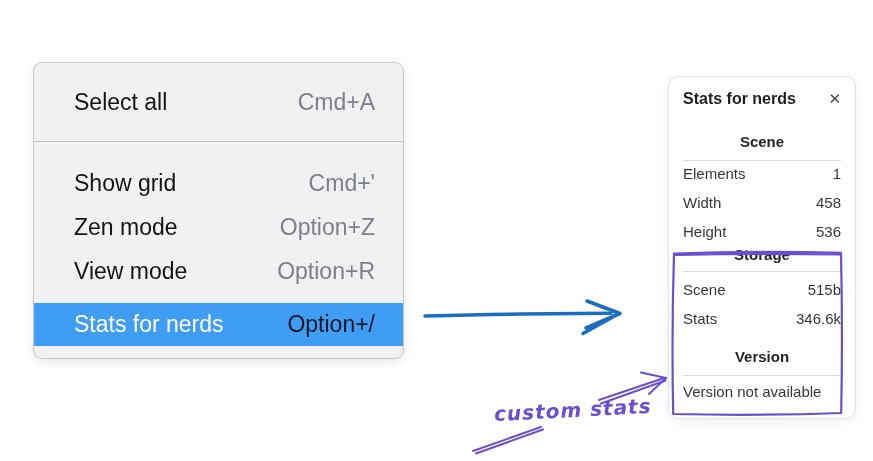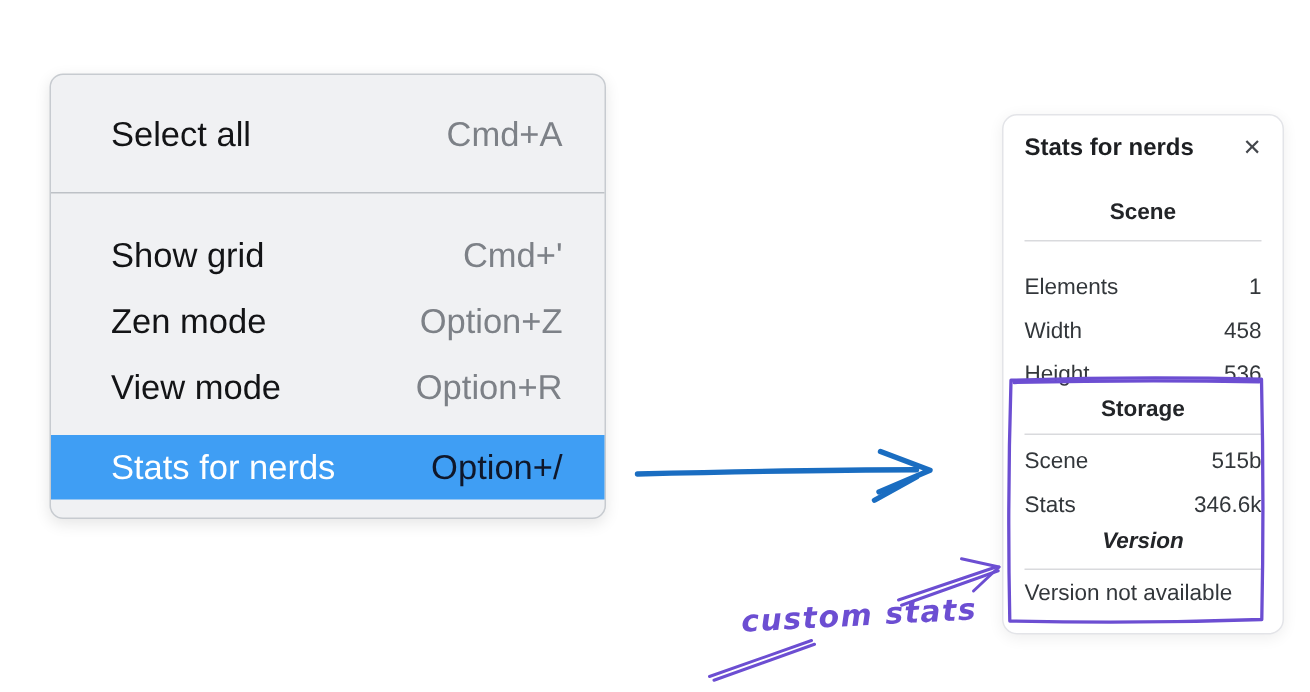--- a/index.html
+++ b/index.html
@@ -9,21 +9,21 @@
     width: 873px;
     height: 461px;
     background: #ffffff;
     overflow: hidden;
     font-family: "Liberation Sans", sans-serif;
   }
 
   
   .menu {
     position: absolute;
-    left: 33px; top: 49px;
+    left: 33px; top: 62px;
     width: 371px; height: 297px;
     background: #f0f1f3;
     border: 1px solid #c7cbd0;
     border-radius: 9px;
     box-shadow: 0 3px 10px rgba(0,0,0,0.10);
     font-size: 23px;
     color: #131416;
   }
   .menu-item {
     position: absolute;
@@ -92,34 +92,34 @@
   }
   .sec-h {
     text-align: center;
     font-weight: bold;
     font-size: 15px;
     color: #232528;
     line-height: 20px;
   }
   .sec-h.scene   { margin-top: 22px; }
   .sec-h.storage { margin-top: 3px; text-align: center; }
-  .sec-h.version { margin-top: 4px; font-style: italic; }
+  .sec-h.version { margin-top: 18px; }
   .sep {
     height: 1px;
     background: #d9dadd;
     margin-top: 8px;
   }
   .sep.tight { margin-top: 6px; }
   .stat-row {
     display: flex;
     justify-content: space-between;
     line-height: 21px;
     margin-top: 8px;
   }
-  .stat-row.first { margin-top: 20px; align-items: center; }
+  .stat-row.first { margin-top: 2px; align-items: center; }
   .stat-row.first-storage { margin-top: 7px; }
   .version-note {
     margin-top: 5px;
     line-height: 21px;
     color: #33373b;
   }
 
   
   .annotation-layer {
     position: absolute;

